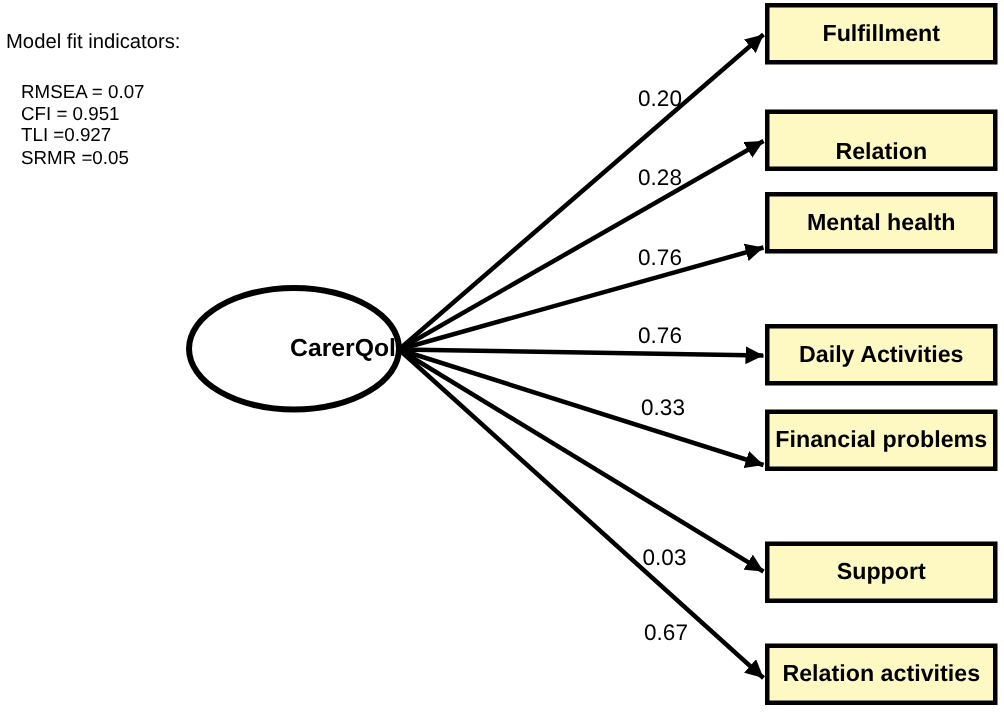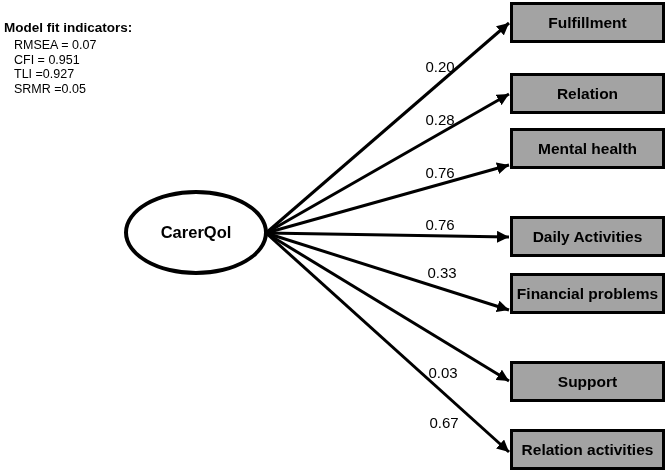--- a/index.html
+++ b/index.html
@@ -22,63 +22,63 @@
     top: 0;
     width: 669px;
     height: 476px;
   }
   .fit-block {
     position: absolute;
     left: 4px;
     top: 20px;
   }
   .fit-title {
-    font-weight: bold;
+    font-weight: normal;
     font-size: 13.5px;
     line-height: 16px;
-    margin-bottom: 2px;
+    margin-bottom: 18px;
   }
   .fit-line {
     font-size: 12.5px;
     line-height: 14.5px;
     padding-left: 10px;
   }
   .latent-node {
     position: absolute;
     left: 124px;
     top: 190px;
     width: 144px;
     height: 85px;
     box-sizing: border-box;
     border: 4px solid #000000;
     border-radius: 50%;
     background: #ffffff;
     display: flex;
     align-items: center;
-    justify-content: center;
+    justify-content: flex-end;
     font-weight: bold;
     font-size: 16.5px;
   }
   .indicator-box {
     position: absolute;
     left: 510px;
     width: 155px;
     height: 41px;
     box-sizing: border-box;
     border: 3px solid #000000;
-    background: #a3a3a3;
+    background: #fef9c3;
     display: flex;
     align-items: center;
     justify-content: center;
     font-weight: bold;
     font-size: 15.5px;
     white-space: nowrap;
   }
   .box-1 { top: 2px; }
-  .box-2 { top: 73px; }
+  .box-2 { top: 73px; align-items: flex-end; }
   .box-3 { top: 128px; }
   .box-4 { top: 216px; }
   .box-5 { top: 273px; justify-content: center; }
   .box-6 { top: 361px; }
   .box-7 { top: 429px; }
   .loading-label {
     position: absolute;
     transform: translate(-50%, -50%);
     font-size: 15px;
     font-weight: 500;

